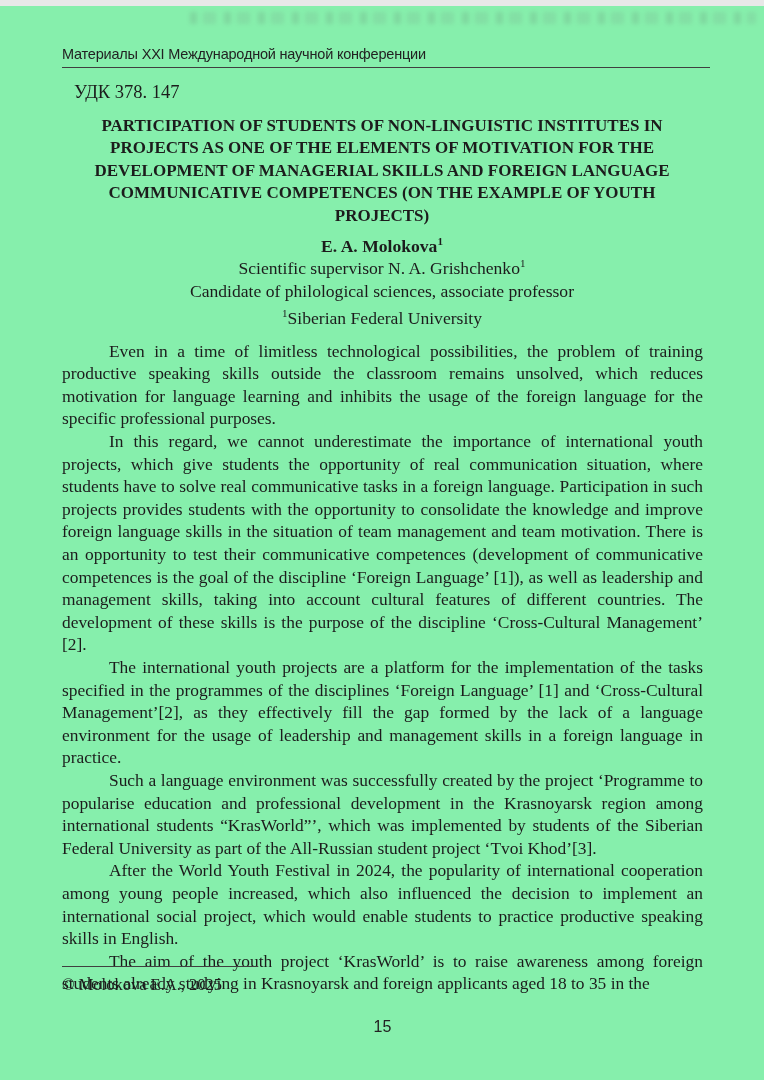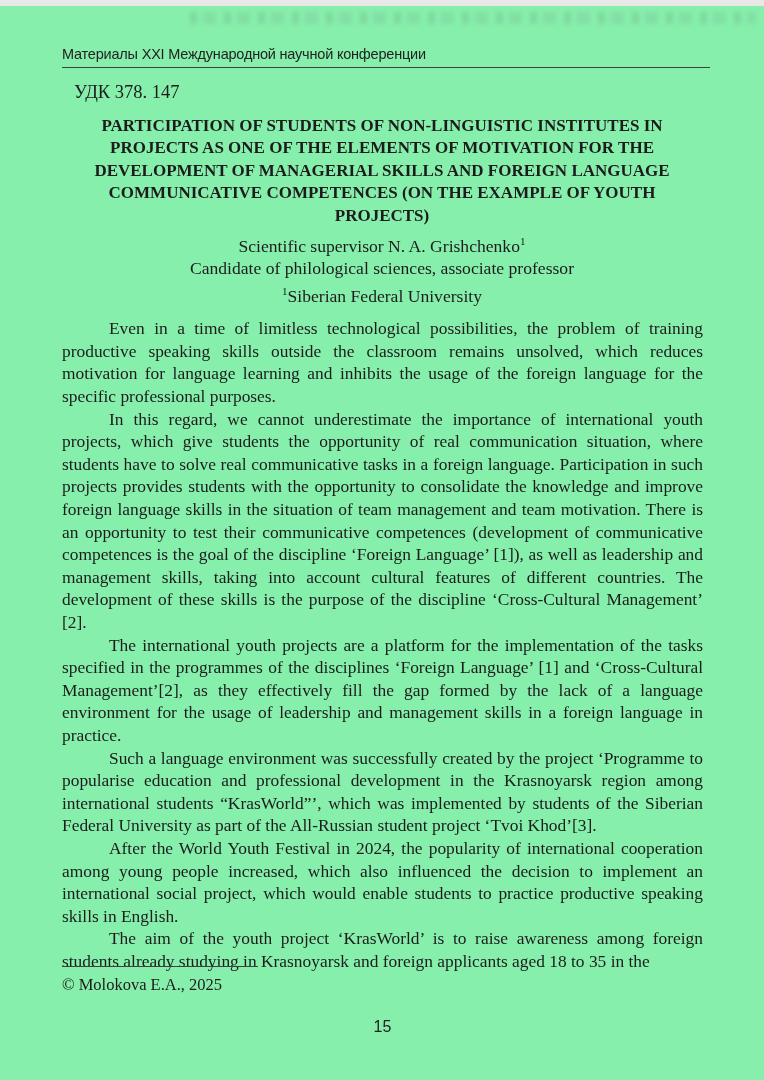--- a/index.html
+++ b/index.html
@@ -87,20 +87,21 @@
 
   <div class="scan-artifact"></div>
 
   <div class="running-header">Материалы XXI Международной научной конференции</div>
 
   <div class="udc">УДК 378. 147</div>
 
   <h1 class="title" style="font-size:17px;margin-top:12px;">PARTICIPATION OF STUDENTS OF NON-LINGUISTIC INSTITUTES IN PROJECTS AS ONE OF THE ELEMENTS OF MOTIVATION FOR THE DEVELOPMENT OF MANAGERIAL SKILLS AND FOREIGN LANGUAGE COMMUNICATIVE COMPETENCES (ON THE EXAMPLE OF YOUTH PROJECTS)</h1>
 
   <div class="authors">
+    <div class="author-line"><span>E. A. Molokova</span><sup>1</sup></div>
     <div class="meta-line"><span>Scientific supervisor N. A. Grishchenko</span><sup>1</sup></div>
     <div class="meta-line">Candidate of philological sciences, associate professor</div>
     <div class="affiliation-line"><sup>1</sup><span>Siberian Federal University</span></div>
   </div>
 
   <div class="body-text">
     <p>Even in a time of limitless technological possibilities, the problem of training productive speaking skills outside the classroom remains unsolved, which reduces motivation for language learning and inhibits the usage of the foreign language for the specific professional purposes.</p>
     <p>In this regard, we cannot underestimate the importance of international youth projects, which give students the opportunity of real communication situation, where students have to solve real communicative tasks in a foreign language. Participation in such projects provides students with the opportunity to consolidate the knowledge and improve foreign language skills in the situation of team management and team motivation. There is an opportunity to test their communicative competences (development of communicative competences is the goal of the discipline ‘Foreign Language’ [1]), as well as leadership and management skills, taking into account cultural features of different countries. The development of these skills is the purpose of the discipline ‘Cross-Cultural Management’ [2].</p>
     <p>The international youth projects are a platform for the implementation of the tasks specified in the programmes of the disciplines ‘Foreign Language’ [1] and ‘Cross-Cultural Management’[2], as they effectively fill the gap formed by the lack of a language environment for the usage of leadership and management skills in a foreign language in practice.</p>
     <p>Such a language environment was successfully created by the project ‘Programme to popularise education and professional development in the Krasnoyarsk region among international students “KrasWorld”’, which was implemented by students of the Siberian Federal University as part of the All-Russian student project ‘Tvoi Khod’[3].</p>

